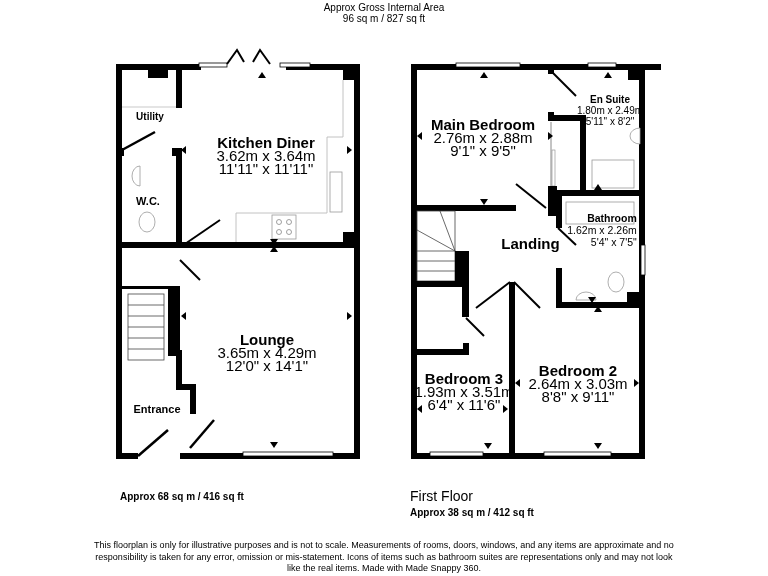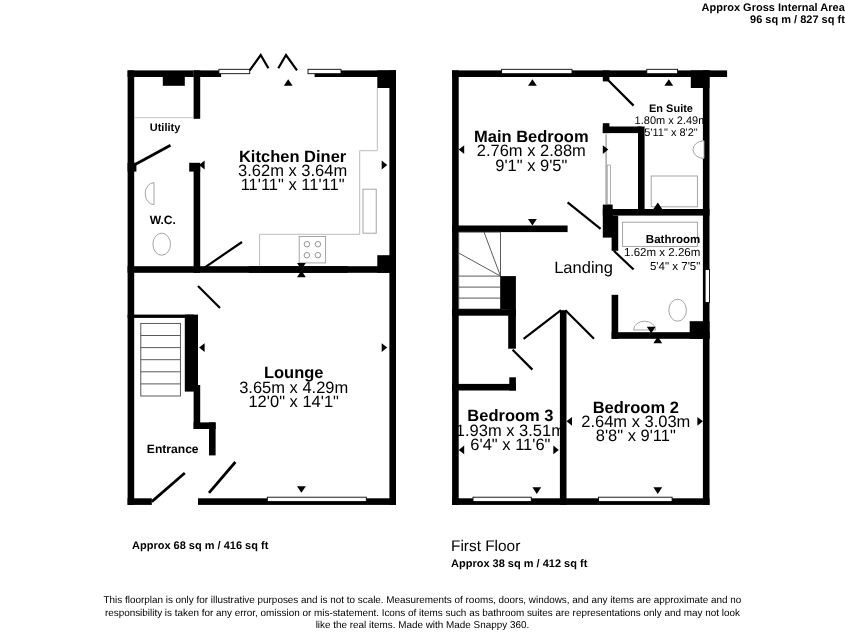--- a/index.html
+++ b/index.html
@@ -1,17 +1,17 @@
 <!DOCTYPE html>
 <html><head>
 <meta charset="utf-8">
 <style>
   html, body { margin:0; padding:0; background:#ffffff; }
   body { width:768px; height:576px; position:relative; overflow:hidden; font-family:"Liberation Sans", sans-serif; color:#000; }
-  .title { position:absolute; left:0; width:768px; top:2px; text-align:right; font-weight:bold; font-size:10px; line-height:11px; }
+  .title { position:absolute; left:0; width:768px; top:2px; text-align:center; font-weight:normal; font-size:10px; line-height:11px; }
   svg.plan { position:absolute; left:0; top:0; }
   .rlabel { position:absolute; text-align:center; font-size:15px; line-height:13px; white-space:nowrap; transform:translateX(-50%); }
   .rlabel .n { font-weight:bold; }
   .rlabel.sm { font-size:10px; line-height:11px; }
   .floor { position:absolute; }
   .floor .fname { font-size:14px; line-height:16px; }
   .floor .farea { font-size:10px; font-weight:bold; margin-top:3px; }
   .disclaimer { position:absolute; left:90px; width:588px; top:540px; text-align:center; font-size:9px; line-height:11.5px; }
 </style>
 </head>
@@ -192,21 +192,21 @@
 <div class="rlabel sm" style="left:610px; top:94px;">
   <div class="n">En Suite</div>
   <div>1.80m x 2.49m</div>
   <div>5'11" x 8'2"</div>
 </div>
 <div class="rlabel" style="left:602px; top:212px; font-size:10.5px; line-height:12px;text-align:right;">
   <div class="n">Bathroom</div>
   <div>1.62m x 2.26m</div>
   <div>5'4" x 7'5"</div>
 </div>
-<div class="rlabel" style="left:511px; top:237px; font-weight:normal;padding-left:39px;">Landing</div>
+<div class="rlabel" style="left:511px; top:237px; font-weight:bold;padding-left:39px;">Landing</div>
 <div class="rlabel" style="left:464px; top:372px;">
   <div class="n">Bedroom 3</div>
   <div>1.93m x 3.51m</div>
   <div>6'4" x 11'6"</div>
 </div>
 <div class="rlabel" style="left:578px; top:364px;">
   <div class="n">Bedroom 2</div>
   <div>2.64m x 3.03m</div>
   <div>8'8" x 9'11"</div>
 </div>

